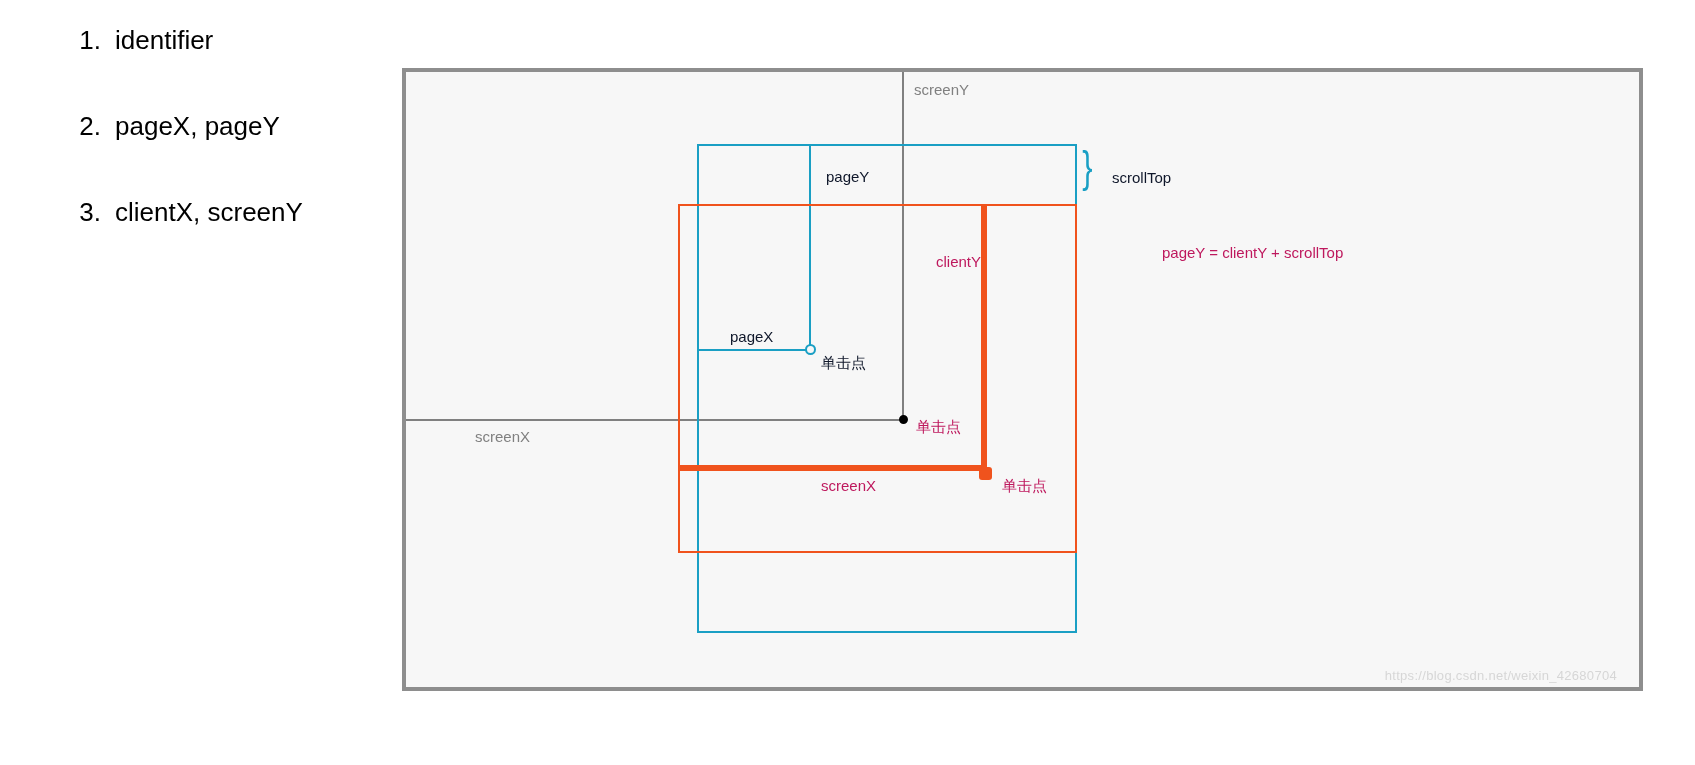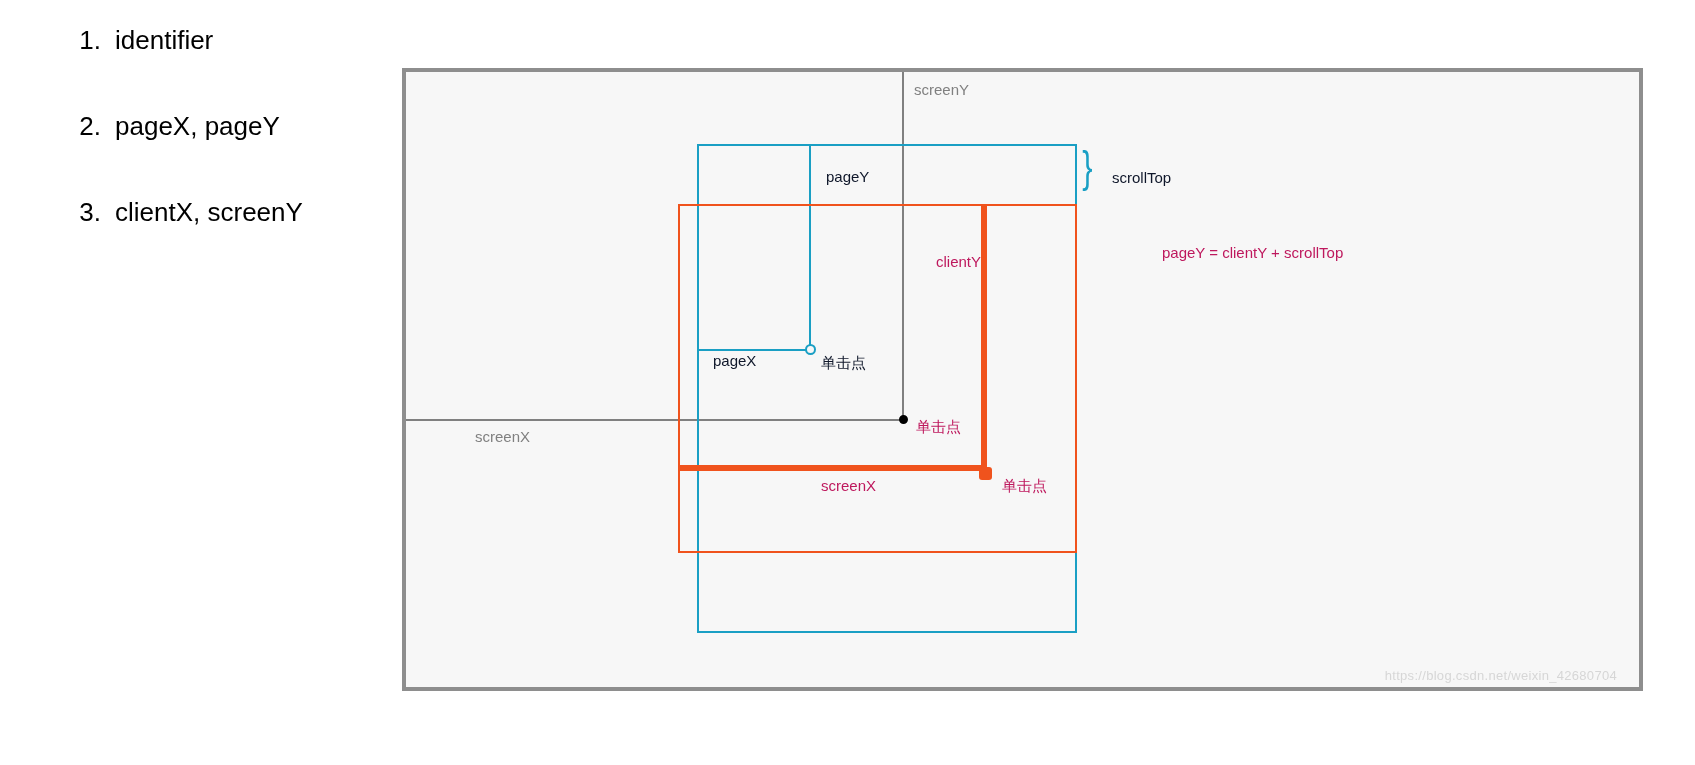--- a/index.html
+++ b/index.html
@@ -122,21 +122,21 @@
 
   <div class="abs dot-black" style="left:493px; top:343px;"></div>
   <span class="abs label-gray-md" style="left:510px; top:346px;">单击点</span>
 
   <div class="abs page-rect" style="left:291px; top:72px; width:380px; height:489px;"></div>
 
   <div class="abs page-v-line" style="left:403px; top:74px; height:203px;"></div>
   <span class="abs label-cyan" style="left:420px; top:96px;">pageY</span>
 
   <div class="abs page-h-line" style="left:293px; top:277px; width:112px;"></div>
-  <span class="abs label-cyan" style="left:307px; top:256px;margin-top:24px;">pageX</span>
+  <span class="abs label-cyan" style="left:324px; top:256px;">pageX</span>
 
   <div class="abs dot-cyan" style="left:399px; top:272px;"></div>
   <span class="abs label-cyan" style="left:415px; top:282px;">单击点</span>
 
   <div class="abs client-rect" style="left:272px; top:132px; width:399px; height:349px;"></div>
 
   <div class="abs client-v-line" style="left:575px; top:134px; height:259px;"></div>
   <span class="abs label-gray-md" style="left:530px; top:181px;">clientY</span>
 
   <div class="abs client-h-line" style="left:274px; top:393px; width:307px;"></div>

